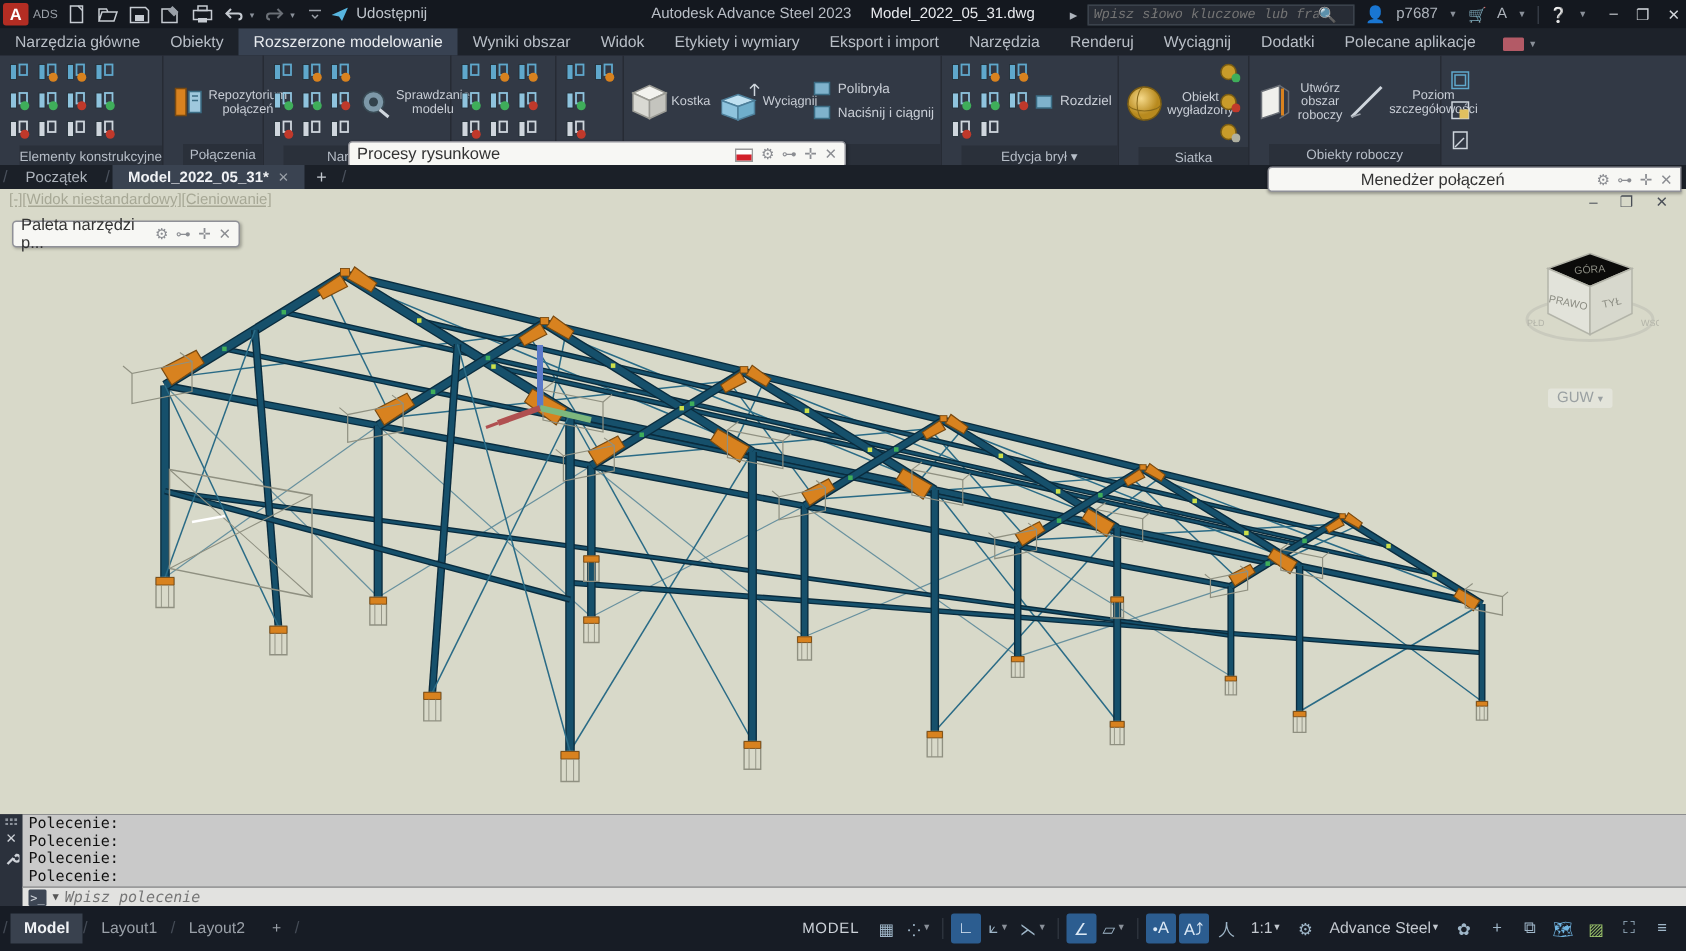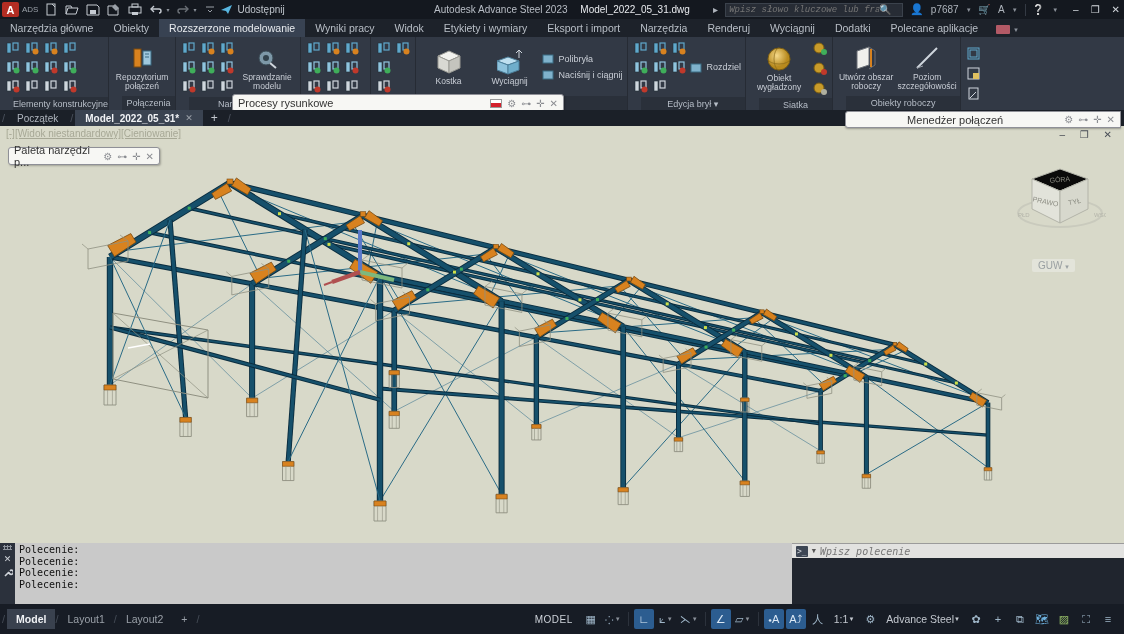--- a/index.html
+++ b/index.html
@@ -43,21 +43,21 @@
 
   
   #ribbon { position:absolute; left:0; top:37px; width:1124px; height:73px; background:#323945;
             display:flex; }
   .panel { position:relative; height:73px; border-right:1px solid #262b34; display:flex; flex-direction:column; }
   .panel-body { flex:1; display:flex; align-items:center; padding:2px 4px; gap:3px; }
   .panel-label { height:14px; background:#2a303a; color:#b6bdc7; font-size:9px; text-align:center;
                  line-height:14px; white-space:nowrap; overflow:hidden;margin-left:13px; }
   .icon-grid { display:grid; grid-auto-flow:column; grid-template-rows:repeat(3,18px); gap:1px 2px; }
   .sicon { width:17px; height:17px; display:flex; align-items:center; justify-content:center; }
-  .bigbtn { width:58px; display:flex; flex-direction:column; align-items:center; color:#c9ced6;
+  .bigbtn { width:58px; display:flex; align-items:center; color:#c9ced6;
             font-size:8.5px; text-align:center; line-height:9px; gap:2px; padding-top:2px;}
   .bigbtn .bb-ic { width:26px; height:26px; display:flex; align-items:center; justify-content:center;}
   .txtbtn { display:flex; align-items:center; gap:4px; color:#c9ced6; font-size:9px; white-space:nowrap;}
   .vstack { display:flex; flex-direction:column; gap:3px; justify-content:center;}
 
   
   #filetabs { position:absolute; left:0; top:110px; width:1124px; height:16px; background:#1b2028;
               display:flex; align-items:stretch; color:#aeb4bd; font-size:10px; }
   .ftab { display:flex; align-items:center; padding:0 10px; gap:6px; }
   .ftab.active { background:#3a4351; color:#f0f2f5; font-weight:bold; }
@@ -88,21 +88,21 @@
               font-size:10px; padding:1px 6px; border-radius:2px; }
 
   
   #cmd { position:absolute; left:0; top:543px; width:1124px; height:61px; background:#20252e; display:flex; }
   #cmd-strip { width:15px; background:#2b313c; display:flex; flex-direction:column; align-items:center;
                padding-top:2px; gap:4px; color:#cfd3d9; }
   .gripdots { width:9px; height:5px;
       background-image:radial-gradient(#8d939c 1px, transparent 1.2px);
       background-size:3px 3px; }
   #cmd-strip .cx { font-size:9px; }
-  #cmd-main { flex:1; display:flex; flex-direction:row; }
+  #cmd-main { flex:1; display:flex; flex-direction:column; }
   #cmd-hist { flex:1; background:#c9c9c9; font-family:"DejaVu Sans Mono",monospace;
               font-size:10px; line-height:11.5px; color:#101010; padding:1px 4px; }
   #cmd-input { height:15px; background:#e2e2e0; border-top:1px solid #9b9b9b; display:flex;
                align-items:center; gap:4px; padding:0 4px;
                font-family:"DejaVu Sans Mono",monospace; font-size:10px; }
   #cmd-input .cic { width:12px; height:11px; background:#3d4654; color:#cfd4da; font-size:8px;
                     display:flex; align-items:center; justify-content:center; border-radius:1px;}
   #cmd-input .dd { font-size:7px; color:#555; }
   #cmd-input input { background:transparent; border:none; outline:none; font-style:italic;
                      color:#5c5c5c; font-size:10px; width:300px; font-family:"DejaVu Sans Mono",monospace;}
@@ -213,21 +213,21 @@
         <span>❐</span>
         <span>✕</span>
       </div>
     </div>
   </div>
 
   <div id="ribbontabs">
       <div class="rtab">Narzędzia główne</div>
       <div class="rtab">Obiekty</div>
       <div class="rtab active">Rozszerzone modelowanie</div>
-      <div class="rtab">Wyniki pracy</div>
+      <div class="rtab">Wyniki obszar</div>
       <div class="rtab">Widok</div>
       <div class="rtab">Etykiety i wymiary</div>
       <div class="rtab">Eksport i import</div>
       <div class="rtab">Narzędzia</div>
       <div class="rtab">Renderuj</div>
       <div class="rtab">Wyciągnij</div>
       <div class="rtab">Dodatki</div>
       <div class="rtab">Polecane aplikacje</div>
       <div class="rtab-extra">
         <span class="chip"></span>

